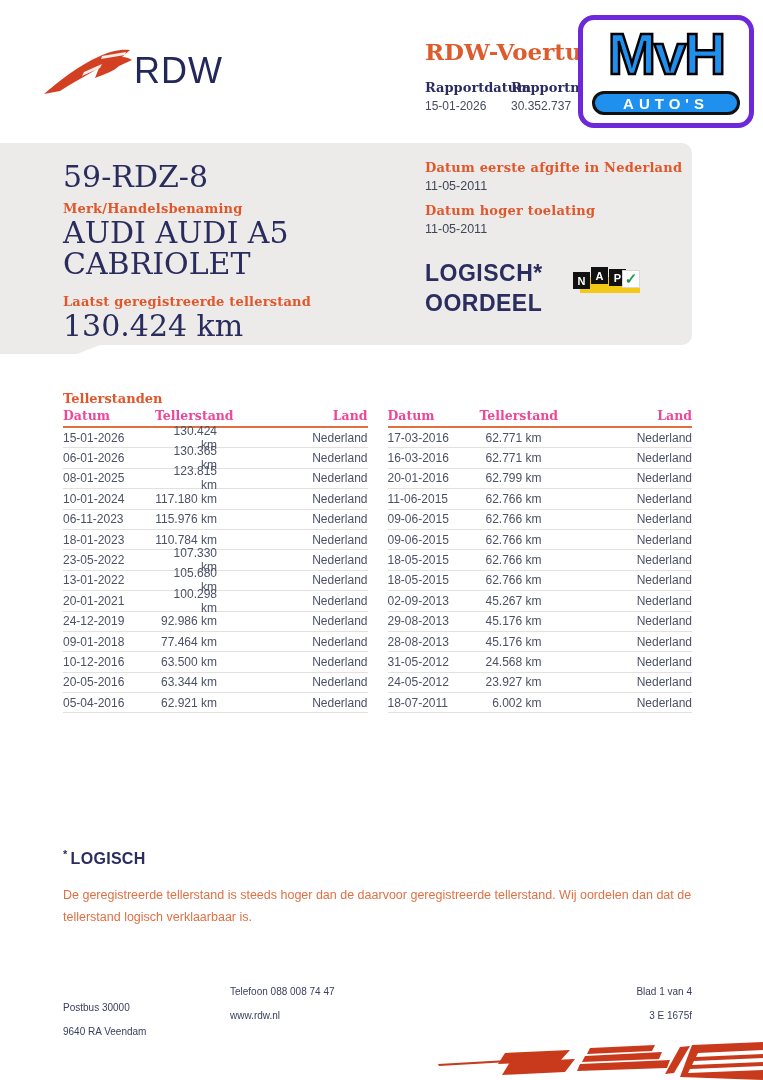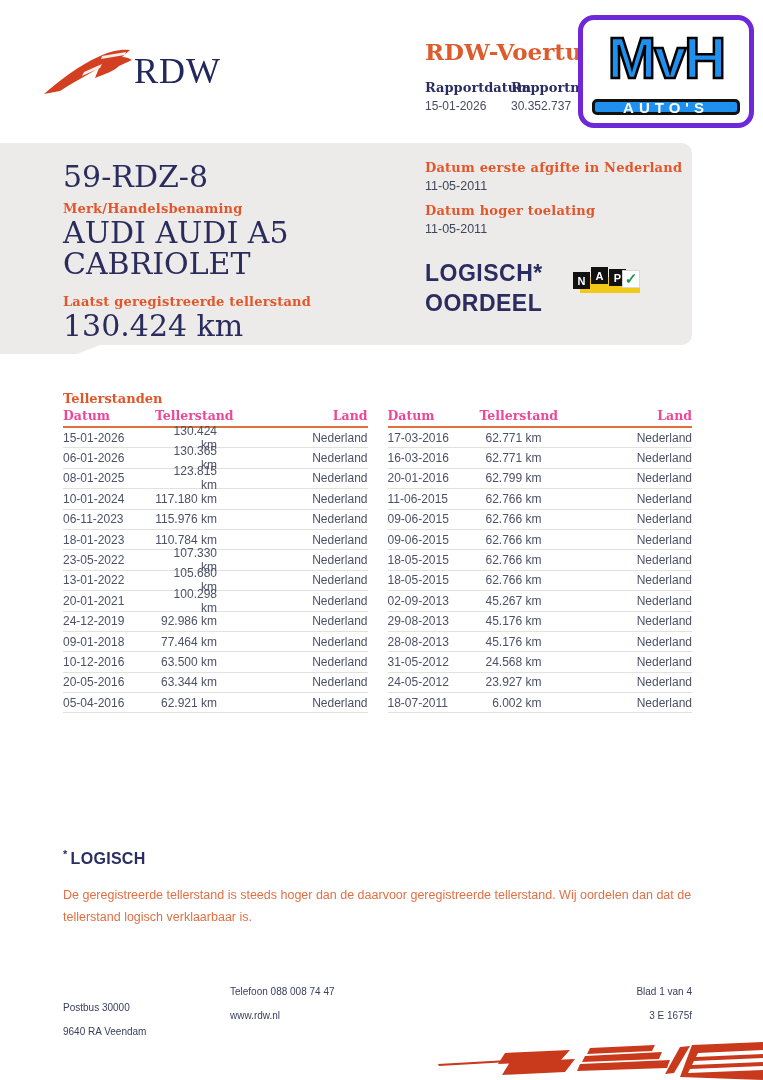--- a/index.html
+++ b/index.html
@@ -7,21 +7,21 @@
   body {
     position: relative;
     background: #ffffff;
     font-family: "Liberation Sans", sans-serif;
     overflow: hidden;
   }
   
   .brand { position:absolute; left:42px; top:44px; width:92px; height:54px; }
   .brand-text {
     position:absolute; left:134px; top:50px;
-    font-family:Liberation Serif, serif; font-size:36px; font-weight:500;
+    font-family:Liberation Sans, sans-serif; font-size:36px; font-weight:500;
     color:#23285a; letter-spacing:1px;
   }
   .doc-title {
     position:absolute; left:425px; top:38px;
     font-family:"DejaVu Serif", serif; font-weight:bold; font-size:23px;
     color:#de5b2c; white-space:nowrap;
   }
   .meta-label {
     position:absolute; top:80px;
     font-family:"DejaVu Serif", serif; font-weight:bold; font-size:13px;
@@ -39,22 +39,22 @@
     position:absolute; left:578px; top:15px; width:176px; height:113px;
     background:#ffffff; border:5px solid #6d28d9; border-radius:16px;
     display:flex; flex-direction:column; z-index:9;
   }
   .mvh-text {
     flex:1; display:flex; align-items:center; justify-content:center;
     font-weight:bold; font-size:58px; letter-spacing:-2px;
     color:#2090ef; -webkit-text-stroke:2.5px #000; margin-top:-5px;
   }
   .mvh-bar {
-    margin:0 9px 8px 9px; height:16px;
-    background:#2090ef; border:3px solid #111; border-radius:5px;
+    margin:0 9px 8px 9px; height:24px;
+    background:#2090ef; border:3px solid #111; border-radius:12px;
     display:flex; align-items:center; justify-content:center;
     color:#fff; font-weight:bold; font-size:15px; letter-spacing:5px;
   }
 
   
   .card {
     position:absolute; left:0; top:143px; width:692px; height:202px;
     background:#edebe9; border-radius:0 10px 10px 0;
   }
   .card-tail {

